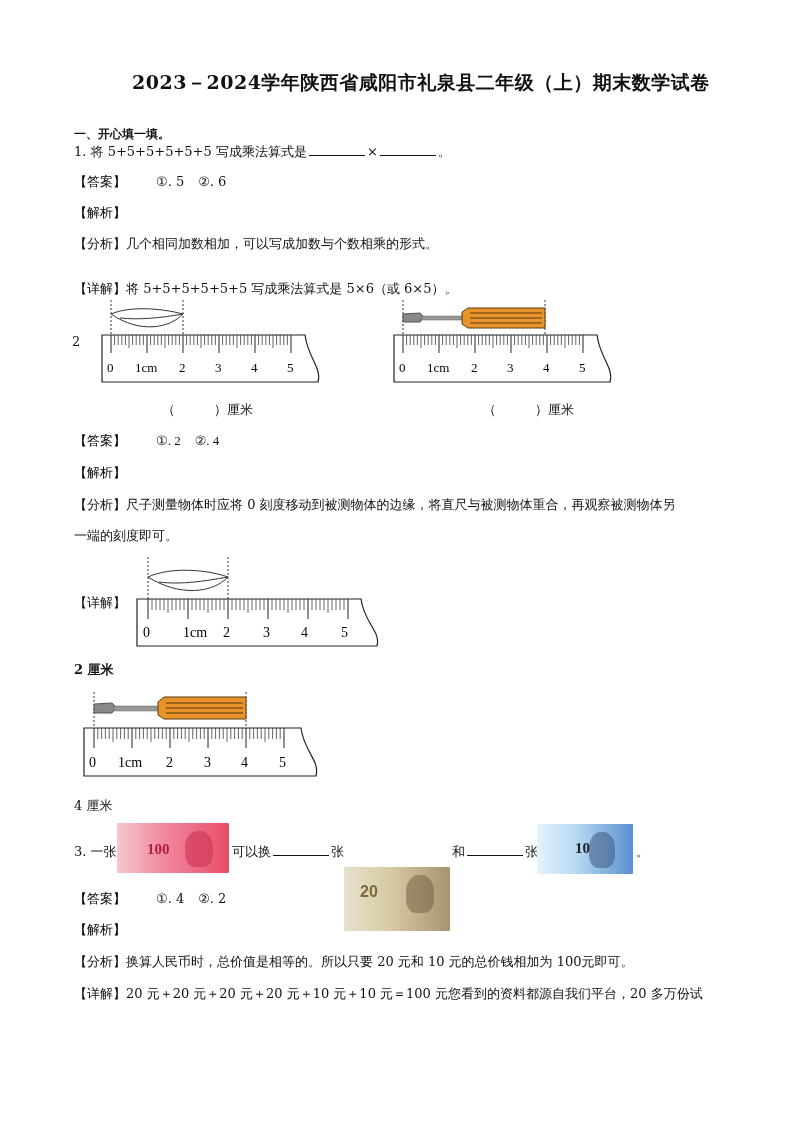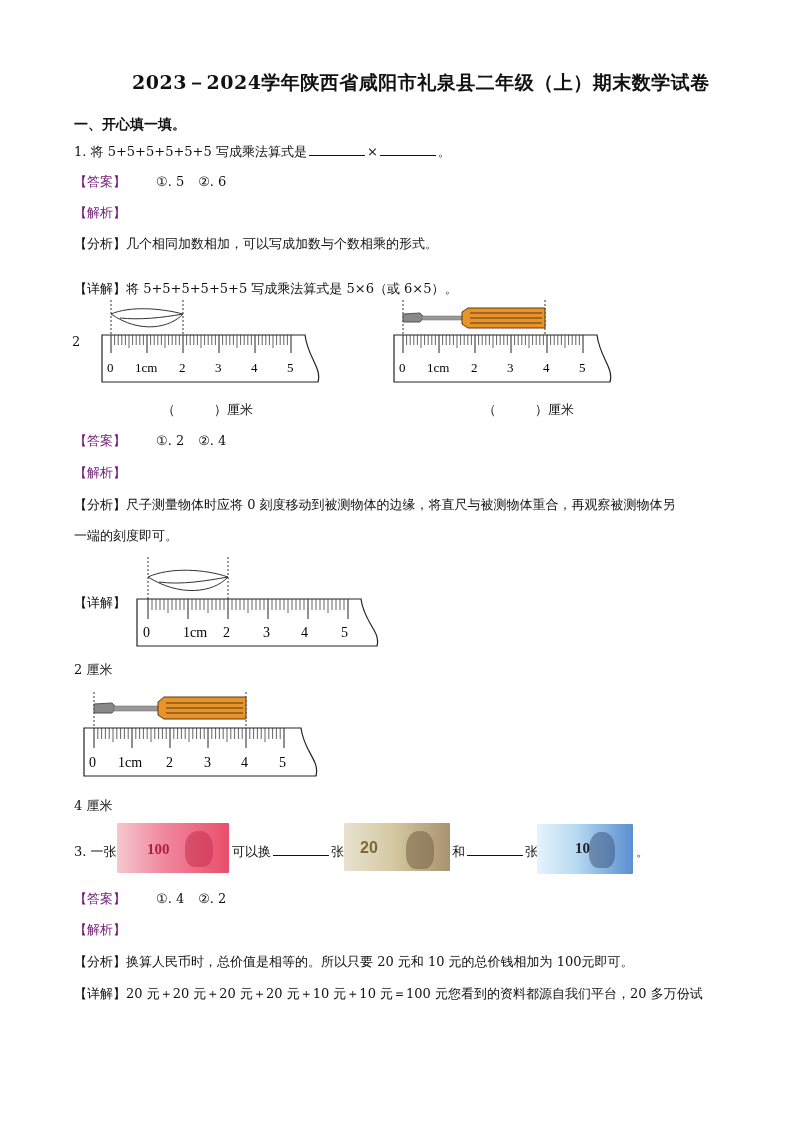--- a/index.html
+++ b/index.html
@@ -1,22 +1,22 @@
 <!DOCTYPE html>
 <html><head>
 <meta charset="utf-8">
 <style>
   html, body { margin: 0; padding: 0; background: #ffffff; }
   body { width: 794px; height: 1123px; position: relative; overflow: hidden;
          font-family: "DejaVu Serif", "Liberation Serif", serif; color: #111; }
   .abs { position: absolute; }
   .title { left: 0; width: 794px; top: 70px; text-align: center; font-size: 19px; font-weight: bold; letter-spacing: 0.5px; padding-left: 24px; }
-  .section { left: 74px; top: 116px; font-size: 14px; font-weight: bold; }
+  .section { left: 74px; top: 126px; font-size: 12px; font-weight: bold; }
   .line { left: 74px; font-size: 13px; white-space: nowrap; }
-  .blue { color: #701a75; }
+  .blue { color: #000000; }
   .blank { display: inline-block; width: 56px; border-bottom: 1px solid #111; height: 12px; vertical-align: baseline; margin: 0 2px; }
   .ansnum { margin-left: 30px; }
   .ansnum2 { margin-left: 14px; }
   svg text { font-family: "Liberation Serif", "DejaVu Serif", serif; }
   .bill { position: absolute; border-radius: 1px; overflow: hidden; }
 </style>
 </head>
 <body>
 
 <div class="abs title">2023－2024学年陕西省咸阳市礼泉县二年级（上）期末数学试卷</div>
@@ -90,21 +90,21 @@
   <text x="35" y="74" font-size="13">1cm</text>
   <text x="79" y="74" font-size="13">2</text>
   <text x="115" y="74" font-size="13">3</text>
   <text x="151" y="74" font-size="13">4</text>
   <text x="187" y="74" font-size="13">5</text>
 </svg>
 
 <div class="abs line" style="top:401px; left:162px;">（　　　）厘米</div>
 <div class="abs line" style="top:401px; left:483px;">（　　　）厘米</div>
 
-<div class="abs line" style="top:432px;">
+<div class="abs line" style="top:432px;font-family:Liberation Serif, serif;">
   <span class="blue">【答案】</span><span class="ansnum">①. 2</span><span class="ansnum2">②. 4</span>
 </div>
 <div class="abs line blue" style="top:464px;">【解析】</div>
 <div class="abs line" style="top:496px;">
   <span>【分析】</span><span>尺子测量物体时应将 0 刻度移动到被测物体的边缘，将直尺与被测物体重合，再观察被测物体另</span>
 </div>
 <div class="abs line" style="top:527px;">一端的刻度即可。</div>
 
 <div class="abs line" style="top:594px;">【详解】</div>
 
@@ -126,21 +126,21 @@
     <path d="M17 46v11M21 46v11M25 46v11M29 46v11M33 46v14M37 46v11M41 46v11M45 46v11M49 46v11M57 46v11M61 46v11M65 46v11M69 46v11M73 46v14M77 46v11M81 46v11M85 46v11M89 46v11M97 46v11M101 46v11M105 46v11M109 46v11M113 46v14M117 46v11M121 46v11M125 46v11M129 46v11M137 46v11M141 46v11M145 46v11M149 46v11M153 46v14M157 46v11M161 46v11M165 46v11M169 46v11M177 46v11M181 46v11M185 46v11M189 46v11M193 46v14M197 46v11M201 46v11M205 46v11M209 46v11"></path>
   </g>
   <text x="8" y="84" font-size="14">0</text>
   <text x="48" y="84" font-size="14">1cm</text>
   <text x="88" y="84" font-size="14">2</text>
   <text x="128" y="84" font-size="14">3</text>
   <text x="166" y="84" font-size="14">4</text>
   <text x="206" y="84" font-size="14">5</text>
 </svg>
 
-<div class="abs line" style="top:661px;">2 厘米</div>
+<div class="abs line" style="top:661px;font-weight:bold;">2 厘米</div>
 
 <svg class="abs" style="left:82px; top:690px;" width="245" height="90">
   <line x1="12" y1="2" x2="12" y2="60" stroke="#333" stroke-dasharray="2,2"></line>
   <line x1="164" y1="2" x2="164" y2="60" stroke="#333" stroke-dasharray="2,2"></line>
   <path d="M12 14 L30 13 L34 17 L30 23 L12 23 Z" fill="#888" stroke="#555"></path>
   <rect x="32" y="16" width="44" height="5" fill="#999" stroke="#666" stroke-width="0.5"></rect>
   <path d="M76 12 L82 7 H164 V29 H82 L76 25 Z" fill="#e8942a" stroke="#5a3a10"></path>
   <g stroke="#5a3a10">
       <line x1="84" y1="13" x2="161" y2="13"></line>
       <line x1="84" y1="18" x2="161" y2="18"></line>
@@ -169,21 +169,21 @@
 <div class="abs line" style="top:797px;">4 厘米</div>
 
 <div class="abs line" style="top:843px;">3. 一张</div>
 <div class="bill" style="left:117px; top:823px; width:112px; height:50px; background:linear-gradient(90deg,#f6c7cf 0%,#f08aa0 40%,#e94e6a 100%);">
   <span class="abs" style="left:30px; top:18px; font:bold 15px 'Liberation Serif',serif; color:#b11f3e;">100</span>
   <span class="abs" style="left:68px; top:8px; width:28px; height:36px; border-radius:45% 45% 35% 35%; background:#c9304f; opacity:.55;"></span>
 </div>
 <div class="abs line" style="top:843px; left:232px;">
   <span>可以换</span><span class="blank"></span><span>张</span>
 </div>
-<div class="bill" style="left:344px; top:823px; width:106px; height:48px; background:linear-gradient(90deg,#e7e2cf 0%,#d6c9a3 45%,#a89270 100%);">
+<div class="bill" style="left:344px; top:867px; width:106px; height:64px; background:linear-gradient(90deg,#e7e2cf 0%,#d6c9a3 45%,#a89270 100%);">
   <span class="abs" style="left:16px; top:16px; font:bold 16px 'Liberation Sans',sans-serif; color:#7a6a3a;">20</span>
   <span class="abs" style="left:62px; top:8px; width:28px; height:38px; border-radius:45% 45% 35% 35%; background:#6e5a3a; opacity:.5;"></span>
 </div>
 <div class="abs line" style="top:843px; left:452px;">
   <span>和</span><span class="blank"></span><span>张</span>
 </div>
 <div class="bill" style="left:537px; top:824px; width:96px; height:50px; background:linear-gradient(90deg,#e6f3fb 0%,#b8daf2 40%,#5a8fd0 100%);">
   <span class="abs" style="left:20px; top:16px; font:bold 15px 'Liberation Serif',serif; color:#222;margin-left:18px;">10</span>
   <span class="abs" style="left:52px; top:8px; width:26px; height:36px; border-radius:45% 45% 35% 35%; background:#35507a; opacity:.5;"></span>
 </div>

